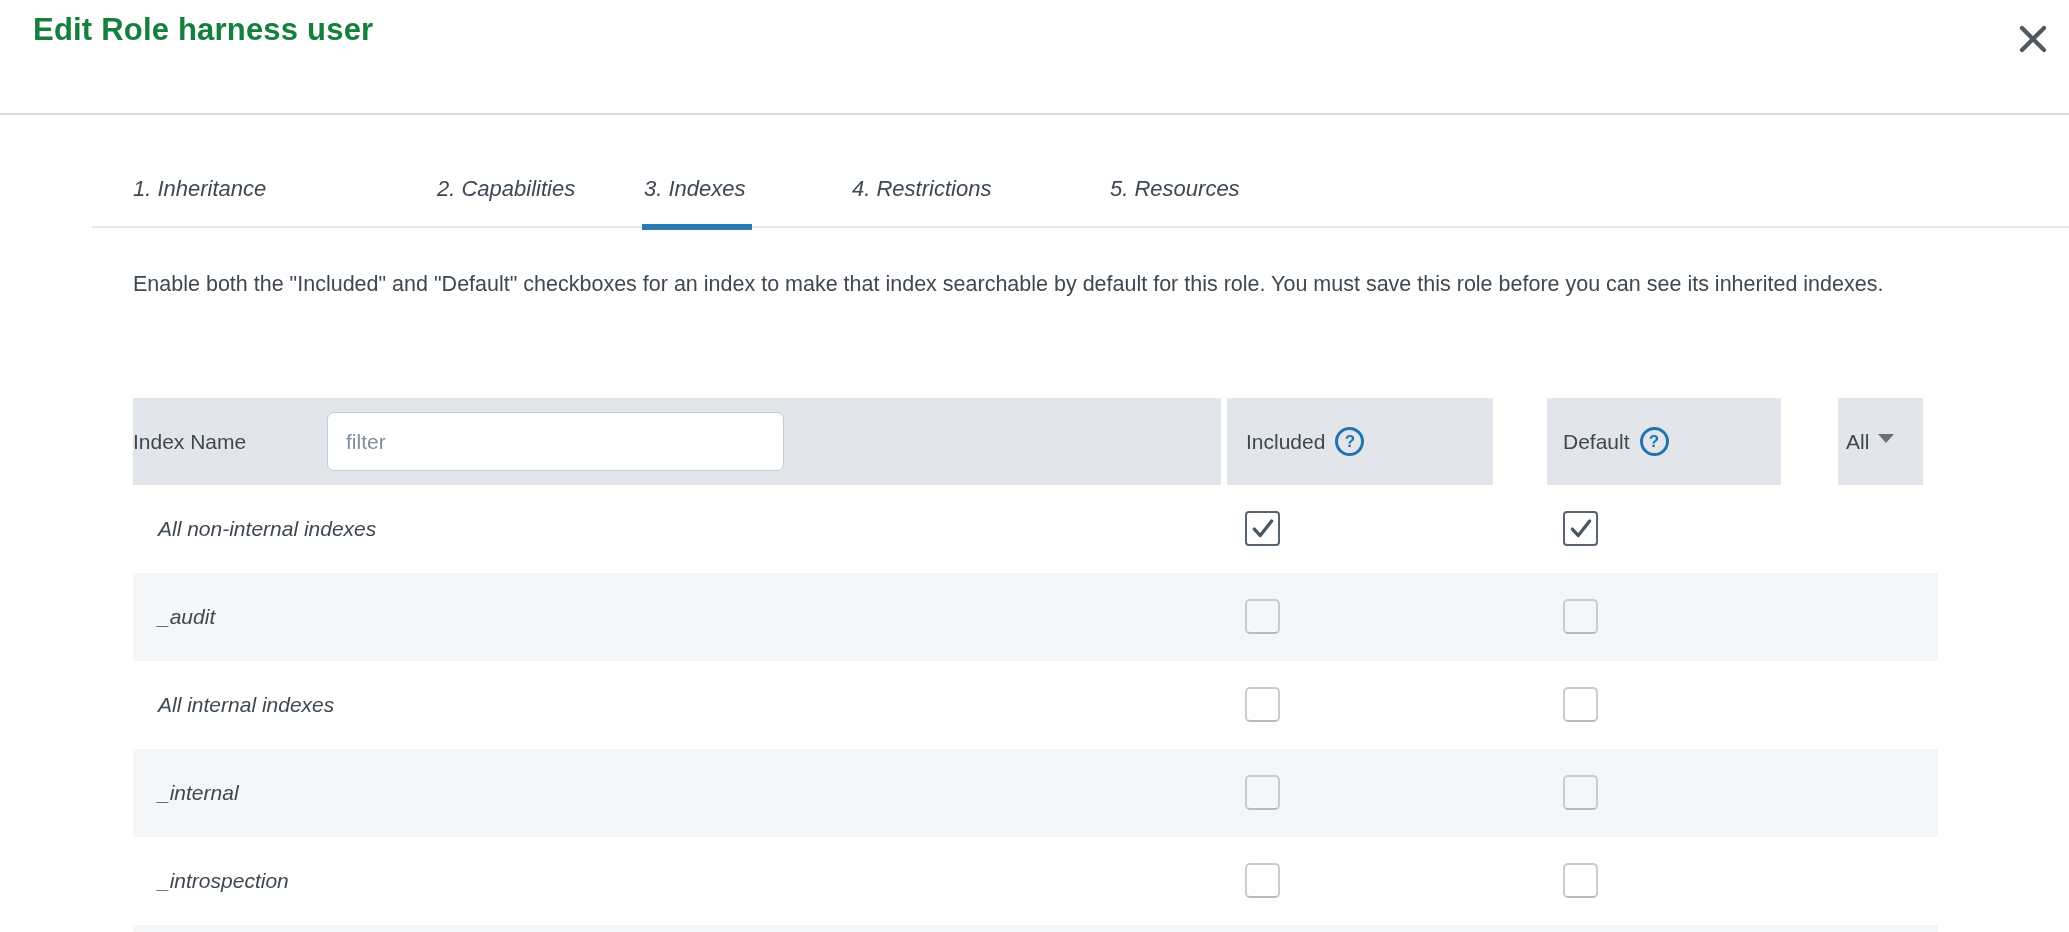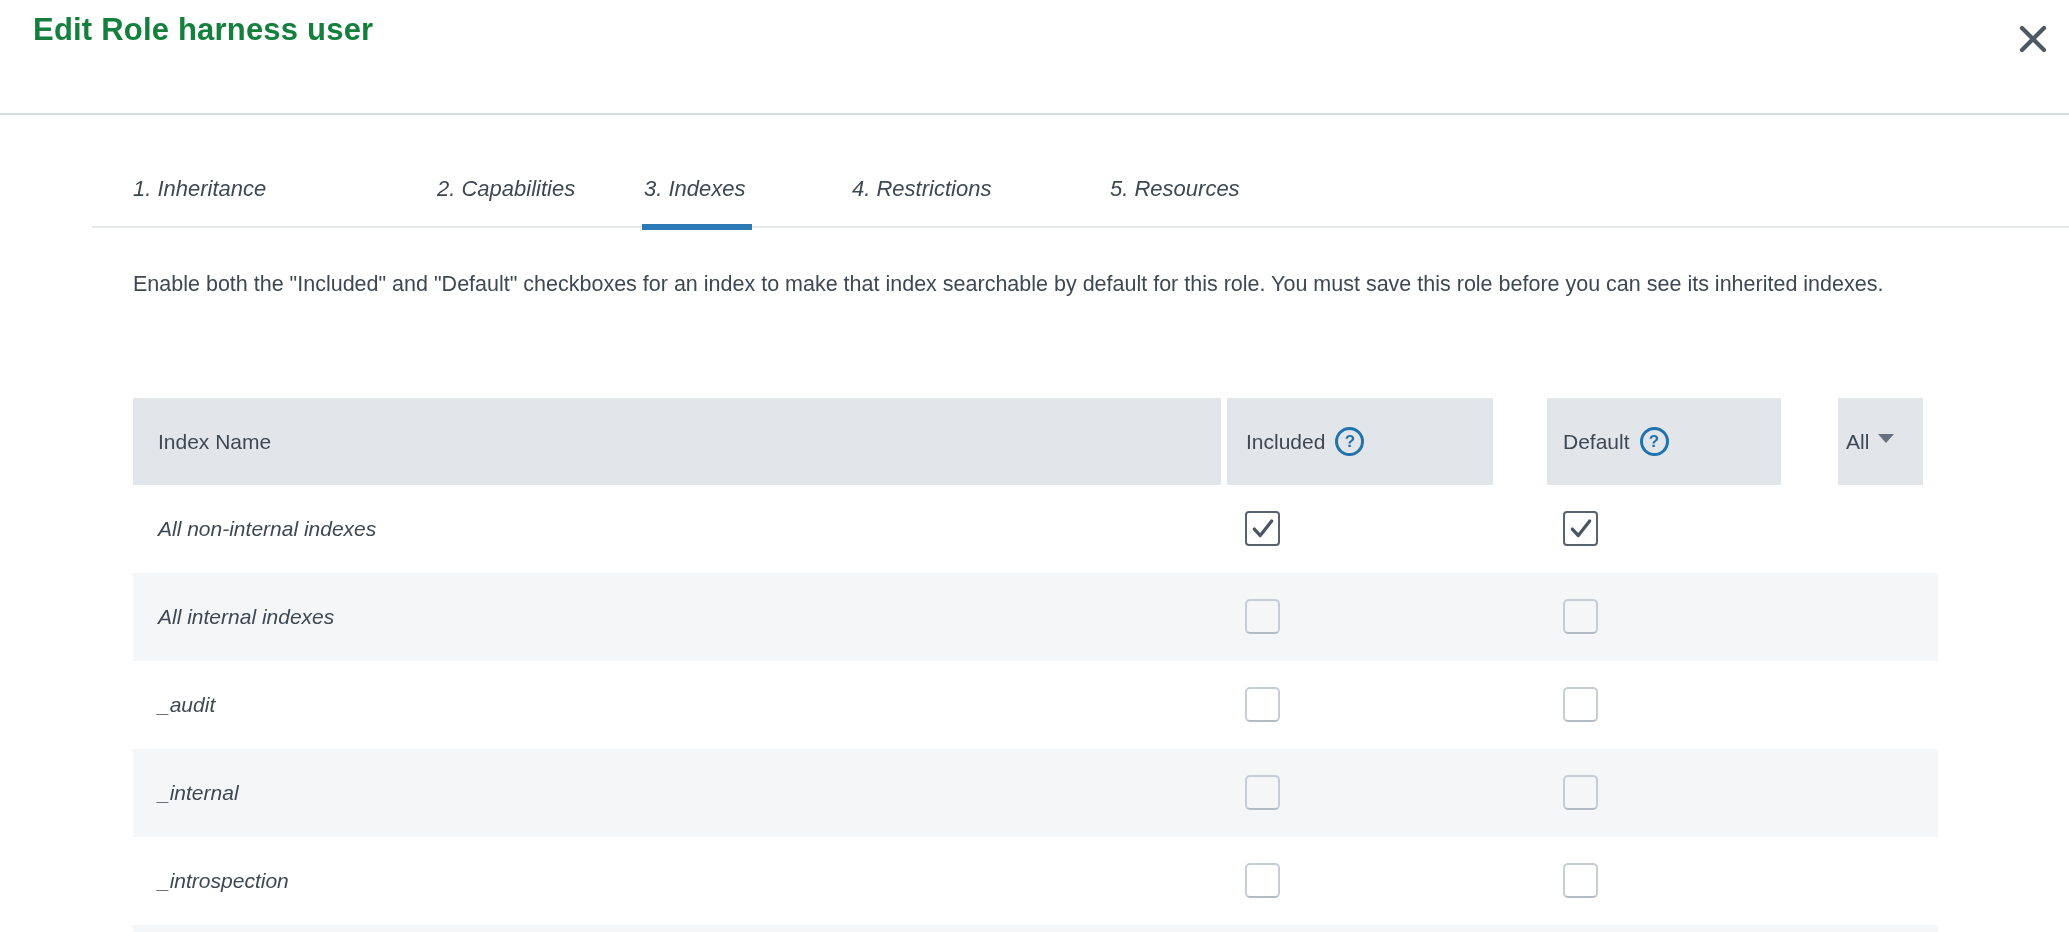--- a/index.html
+++ b/index.html
@@ -60,21 +60,21 @@
 
   
   .idx-table { position: absolute; left: 133px; top: 398px; width: 1805px; }
 
   .thead { position: relative; height: 87px; }
   .hcell {
     position: absolute; top: 0; height: 87px; background: #e2e6ea;
     display: flex; align-items: center;
     font-size: 21px; color: #3e4852;
   }
-  .hcell-name    { left: 0;      width: 1088px; padding-left: 25px; }
+  .hcell-name    { left: 0;      width: 1088px; }
   .hcell-included{ left: 1094px; width: 266px;  padding-left: 19px; }
   .hcell-default { left: 1414px; width: 234px;  padding-left: 16px; }
   .hcell-all     { left: 1705px; width: 85px;  padding-left: 8px; cursor: pointer; }
 
   .filter-input {
     position: absolute; left: 194px; top: 14px;
     width: 457px; height: 59px;
     border: 1.5px solid #c5ccd3; border-radius: 7px;
     background: #ffffff; outline: none;
     font-family: "Liberation Sans", "DejaVu Sans", sans-serif;
@@ -145,20 +145,21 @@
     <div class="tab tab-5">5. Resources</div>
   </div>
 
   <div class="description">Enable both the "Included" and "Default" checkboxes for an index to make that index searchable by default for this role. You must save this role before you can see its inherited indexes.</div>
 
   <div class="idx-table">
 
     <div class="thead">
       <div class="hcell hcell-name">
         <span>Index Name</span>
+        <input class="filter-input" type="text" placeholder="filter" style="">
       </div>
       <div class="hcell hcell-included">
         <span>Included</span>
         <span class="help-icon">?</span>
       </div>
       <div class="hcell hcell-default">
         <span>Default</span>
         <span class="help-icon">?</span>
       </div>
       <div class="hcell hcell-all">
@@ -177,31 +178,31 @@
             </svg>
         </div>
         <div class="cb cb-default on">
           <svg class="check" width="26" height="26" viewBox="0 0 24 24">
               <path d="M4 13l5.5 6L20 5.5" fill="none" stroke="#4a5763" stroke-width="3" stroke-linecap="round" stroke-linejoin="round"></path>
             </svg>
         </div>
       </div>
 
       <div class="row">
+        <span class="row-label">_audit</span>
+        <div class="cb cb-included">
+          
+        </div>
+        <div class="cb cb-default">
+          
+        </div>
+      </div>
+
+      <div class="row">
         <span class="row-label">All internal indexes</span>
-        <div class="cb cb-included">
-          
-        </div>
-        <div class="cb cb-default">
-          
-        </div>
-      </div>
-
-      <div class="row">
-        <span class="row-label">_audit</span>
         <div class="cb cb-included">
           
         </div>
         <div class="cb cb-default">
           
         </div>
       </div>
 
       <div class="row">
         <span class="row-label">_internal</span>

